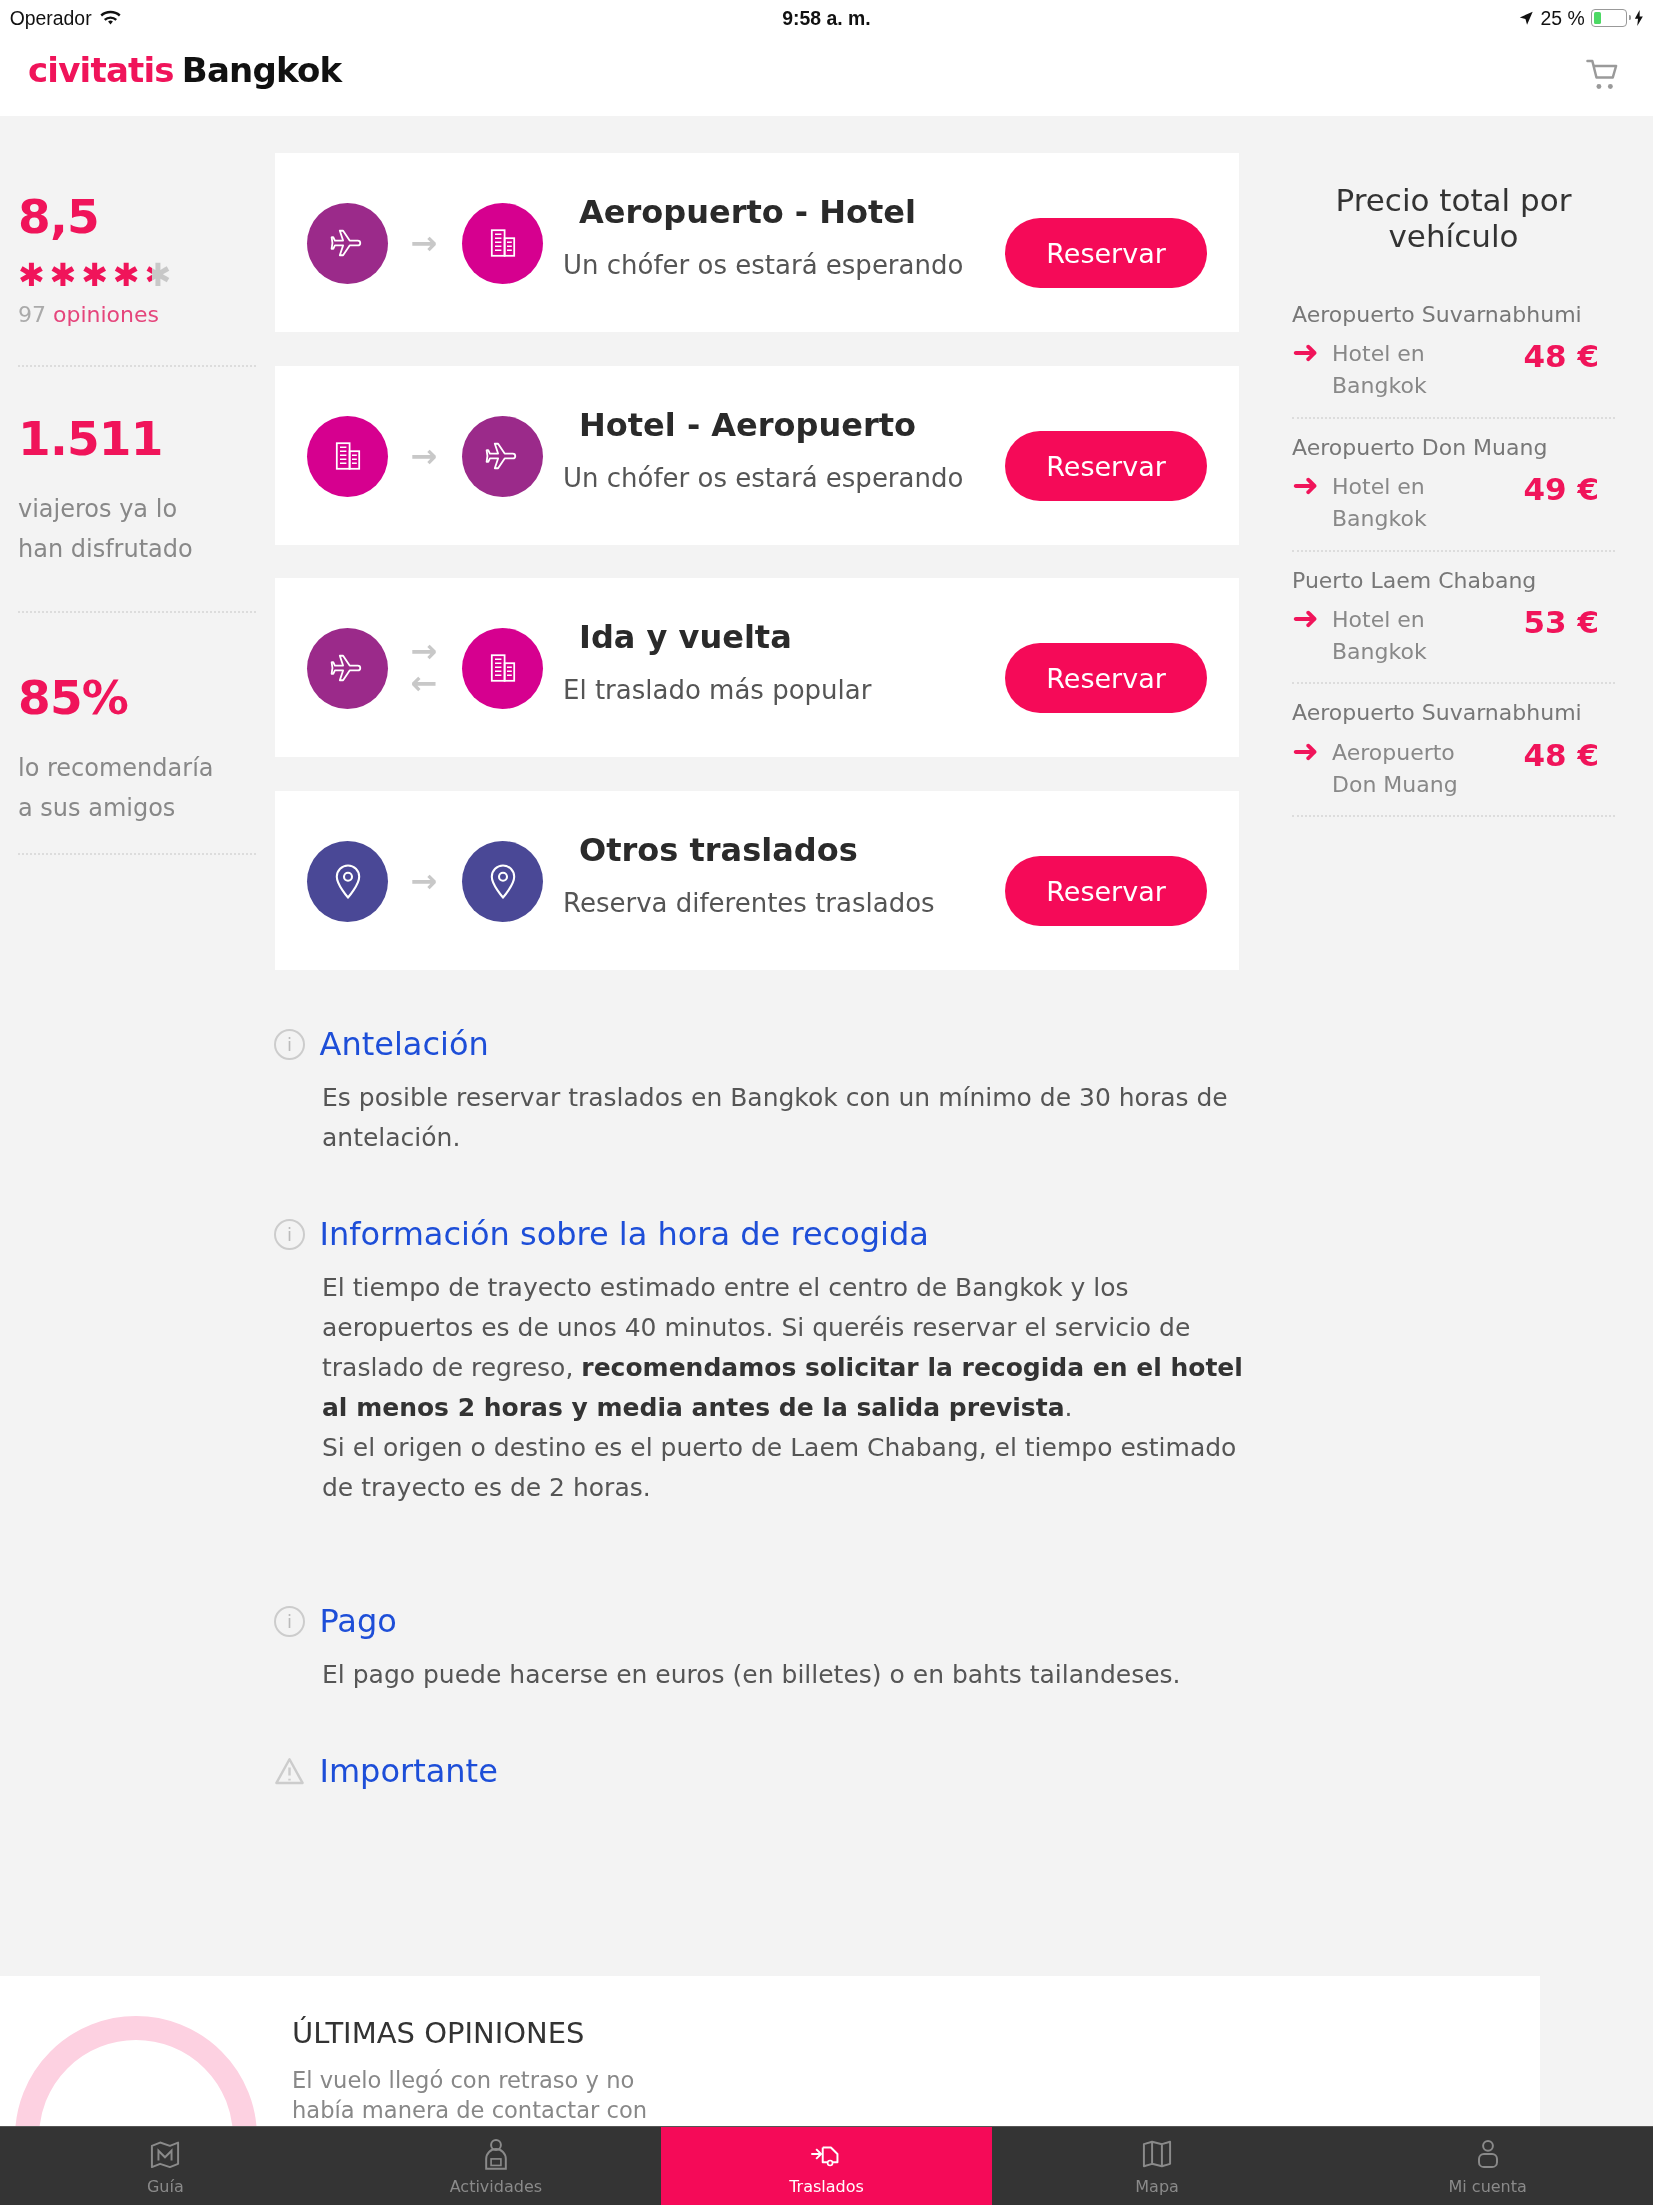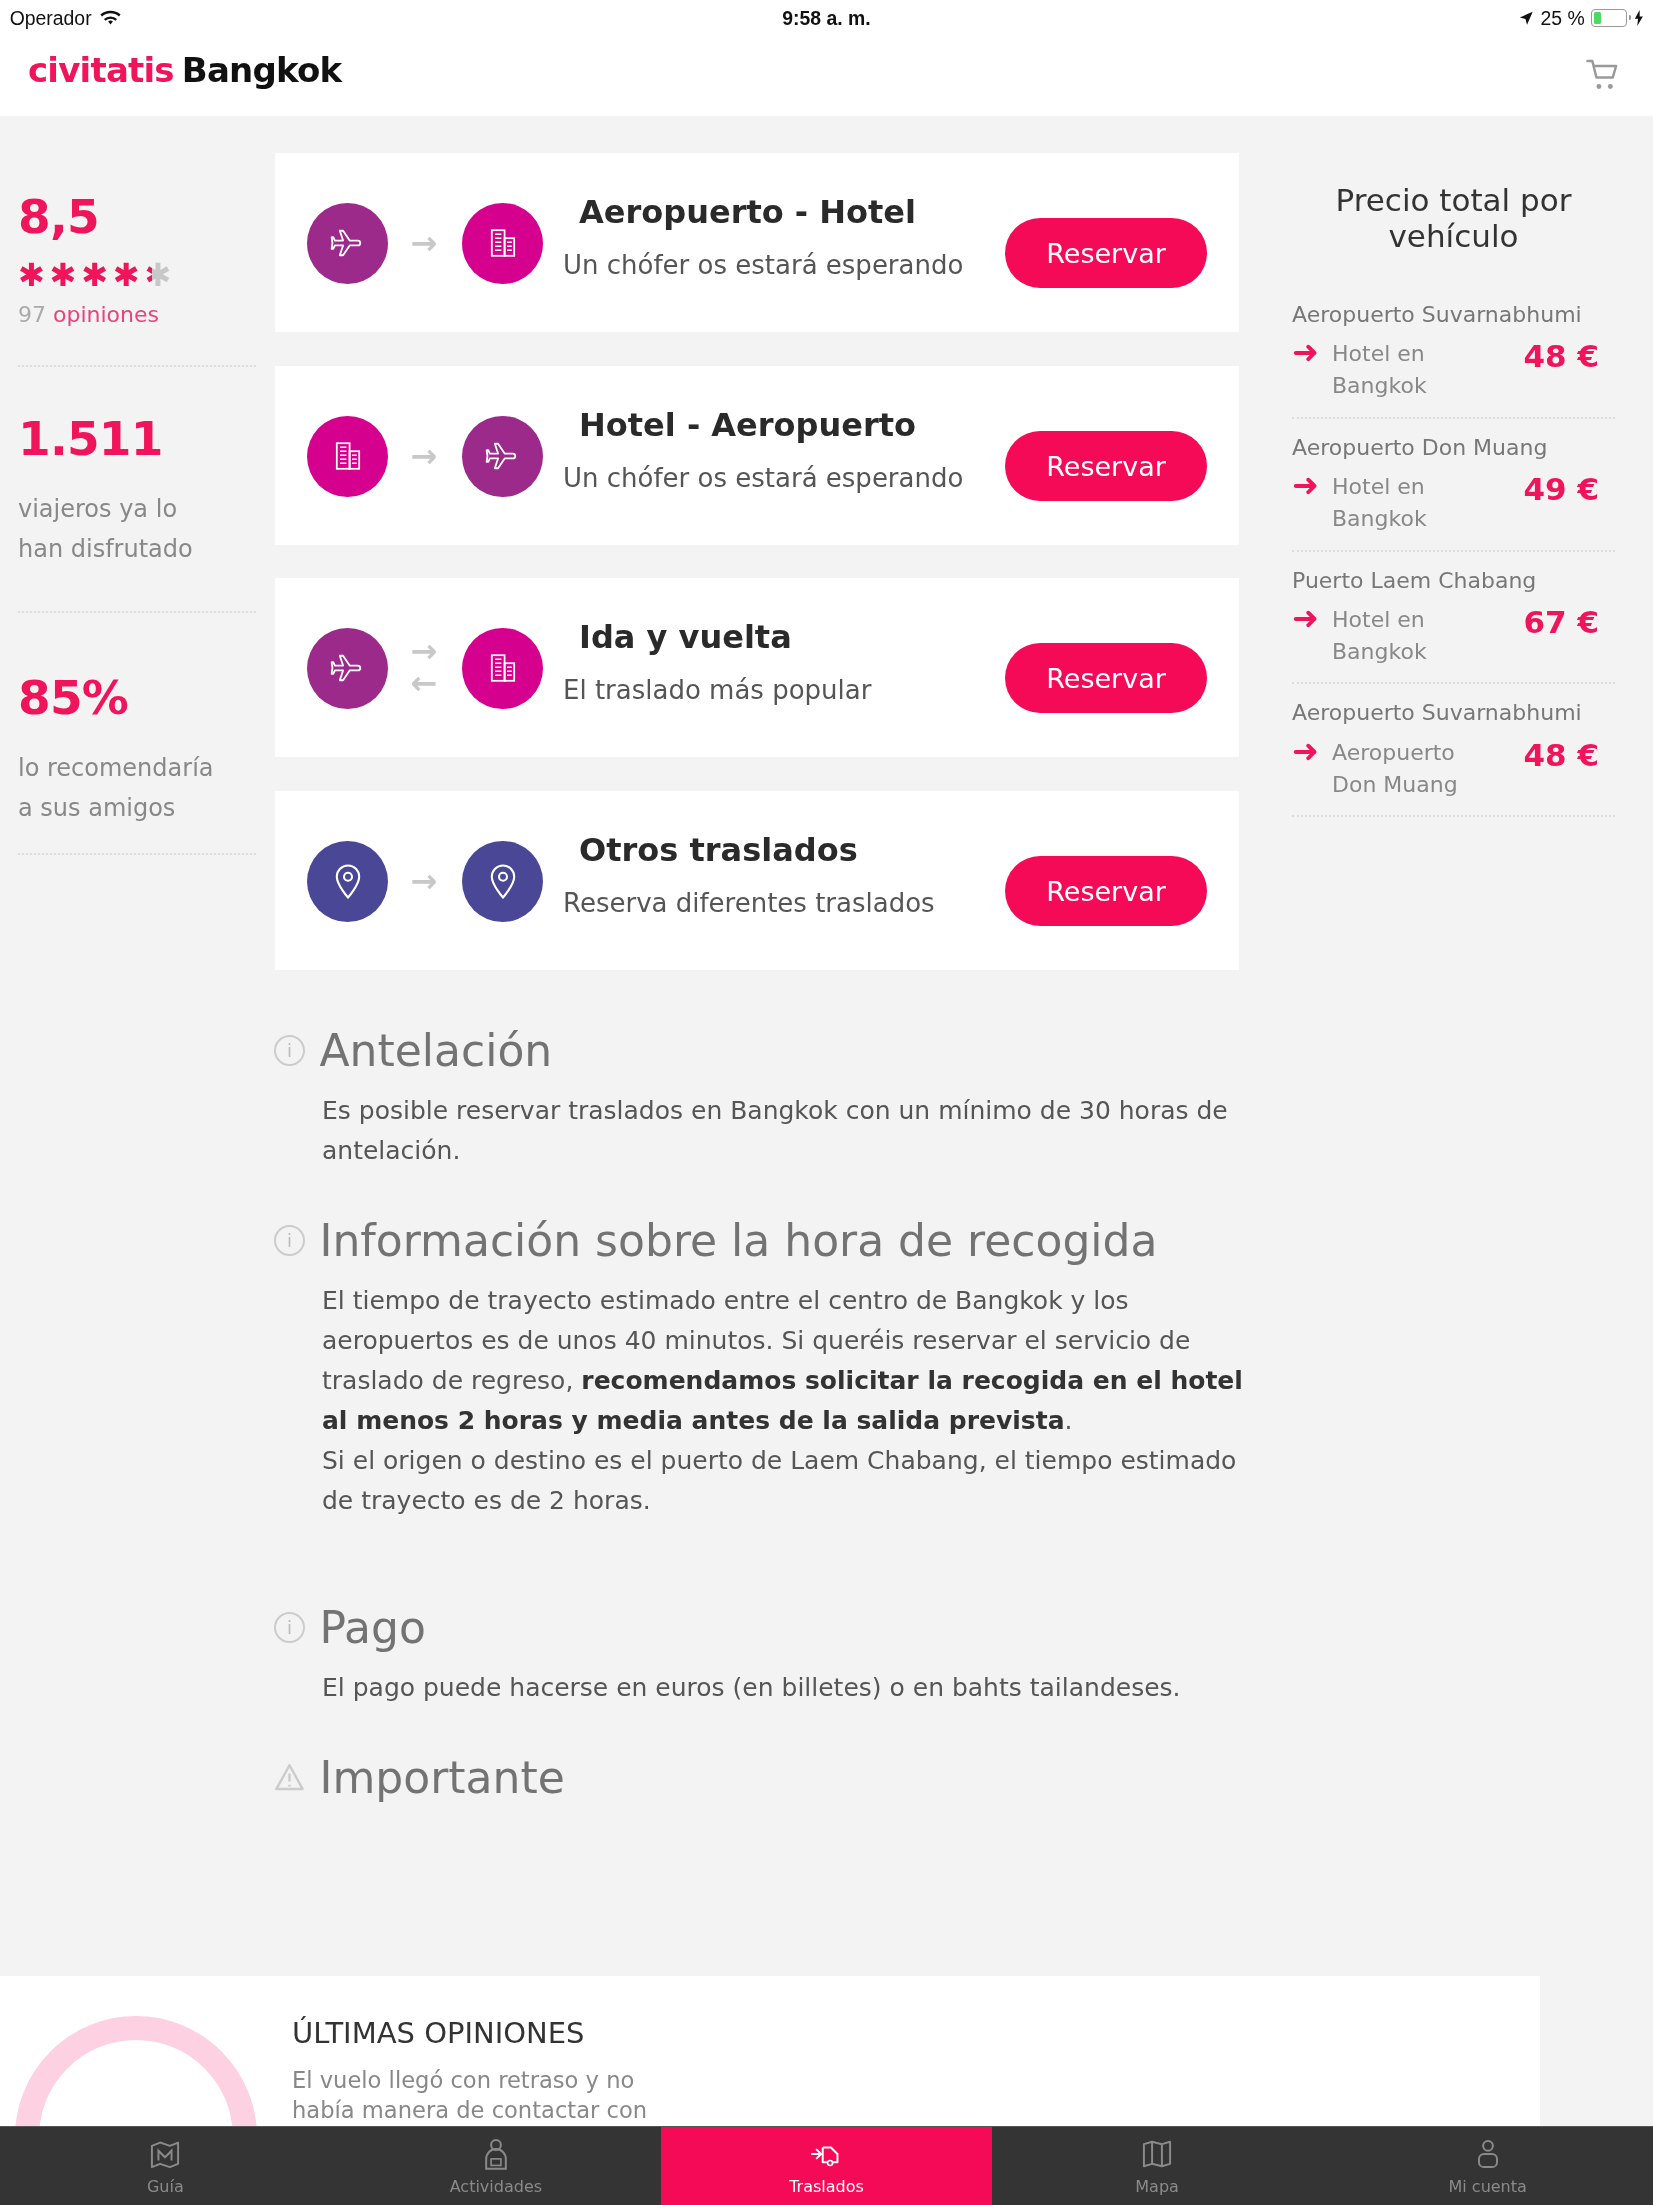--- a/index.html
+++ b/index.html
@@ -51,21 +51,21 @@
   .prow .line { display: flex; margin-top: 11.3px; align-items: flex-start; }
   .prow .arrow { color: #f0145a; font-size: 32px; line-height: 29px; width: 40px; font-weight: bold; }
   .prow .to { font-size: 22px; color: #888; line-height: 32px; width: 186px; }
   .prow .price { color: #f0145a; font-weight: bold; font-size: 31px; margin-left: auto; margin-right: 16px; }
 
   
   .info { position: absolute; left: 274px; width: 969px; }
   .info .head { display: flex; align-items: center; gap: 14.5px; }
   .info .head .hicon { width: 31px; height: 31px; border: 2.4px solid #ccc; border-radius: 50%; color: #bbb; font-size: 18px; display: flex; align-items: center; justify-content: center; }
   .info .head .hicon.tri { border: none; border-radius: 0; width: 31px; height: 31px; }
-  .info .head .htext { font-size: 44px; color: #737373; }
+  .info .head .htext { font-size: 32px; color: #1d4ed8; }
   .info .body { margin-left: 48px; margin-top: 14.5px; font-size: 25px; line-height: 40px; color: #555; }
   .info .body b { color: #333; font-weight: bold; }
 
   
   .reviews { position: absolute; left: 0; top: 1976px; width: 1540px; height: 150px; background: #fff; overflow: hidden; }
   .reviews .ring { position: absolute; left: 14.5px; top: 40px; width: 242px; height: 242px; border: 24px solid #fdd1e1; border-radius: 50%; }
   .reviews .rtitle { position: absolute; left: 292px; top: 40px; font-size: 29px; color: #333; }
   .reviews .rtext { position: absolute; left: 292px; top: 89px; font-size: 22.6px; line-height: 30px; color: #888; width: 379px; }
 
   
@@ -252,21 +252,21 @@
     </div>
   </div>
   <div class="prow">
     <div class="from">Puerto Laem Chabang</div>
     <div class="line">
       <span class="arrow">➜</span>
       <div class="to">
           <div>Hotel en</div>
           <div>Bangkok</div>
         </div>
-      <span class="price">67 €</span>
+      <span class="price">53 €</span>
     </div>
   </div>
   <div class="prow">
     <div class="from">Aeropuerto Suvarnabhumi</div>
     <div class="line">
       <span class="arrow">➜</span>
       <div class="to">
           <div>Aeropuerto</div>
           <div>Don Muang</div>
         </div>

